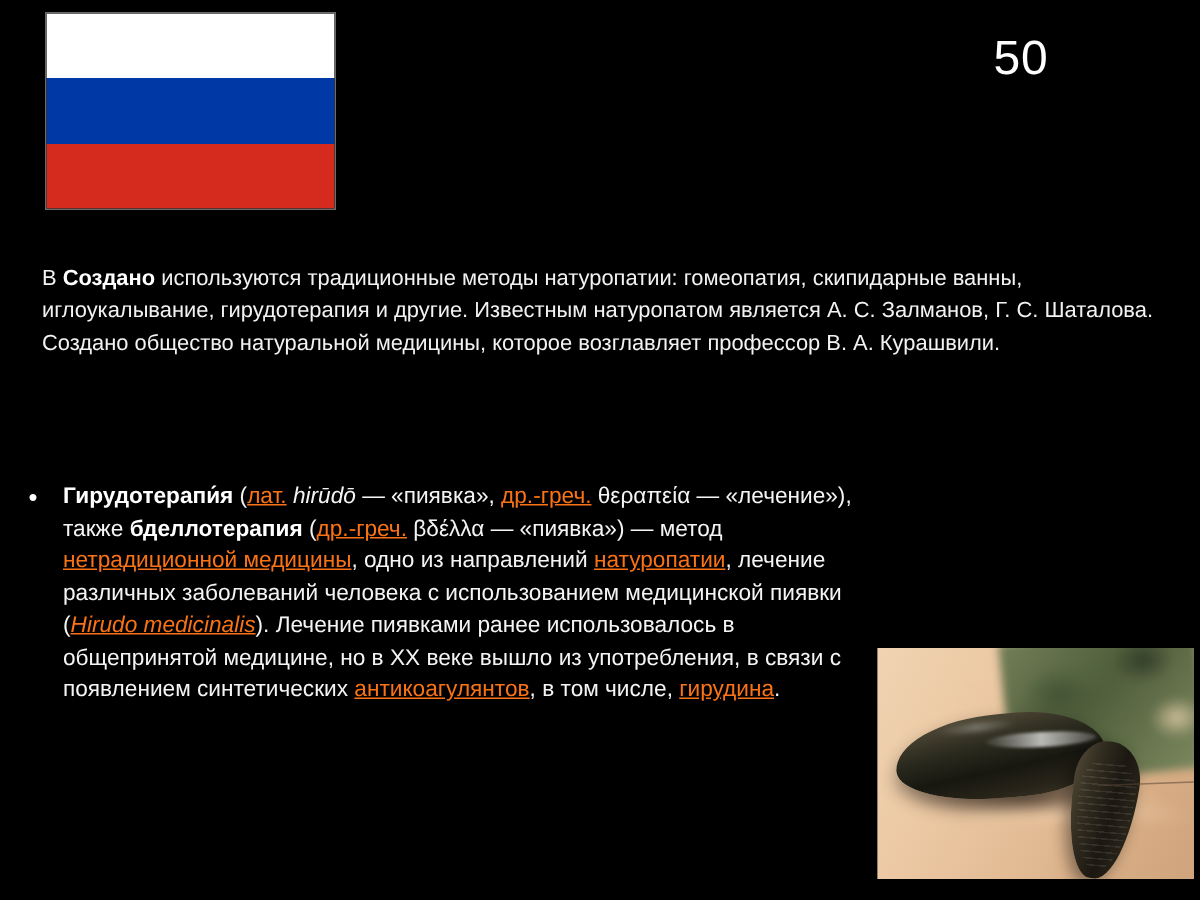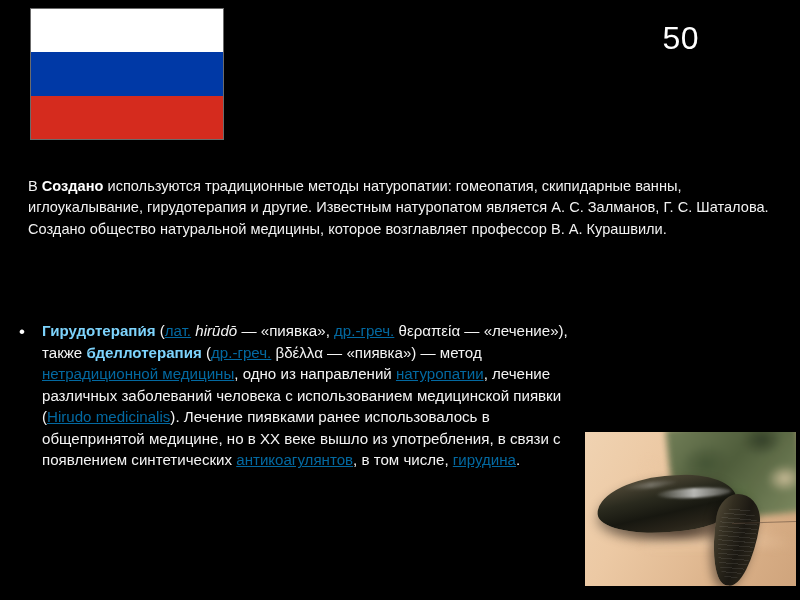--- a/index.html
+++ b/index.html
@@ -80,30 +80,30 @@
     text-align: left;
     padding-left: 3px;
   }
   #bullet-text {
     flex: 1 1 auto;
     font-size: 15.1px;
     line-height: 1.43;
     color: #f4f4f4;
     text-align: left;
   }
-  #bullet-text b { font-weight: bold; color: #7dd3fc; }
+  #bullet-text b { font-weight: bold; color: #ffffff; }
   #bullet-text i { }
 
   .lnk {
-    color: #0369a1;
+    color: #f97316;
     text-decoration: underline;
     text-underline-offset: 1px;
     cursor: pointer;
   }
-  .lnk.ital { }
+  .lnk.ital { font-style: italic; }
 
   
   #leech-photo {
     position: absolute;
     left: 585px;
     top: 432px;
     width: 211px;
     height: 154px;
     overflow: hidden;
     background: #e8c9a8;

